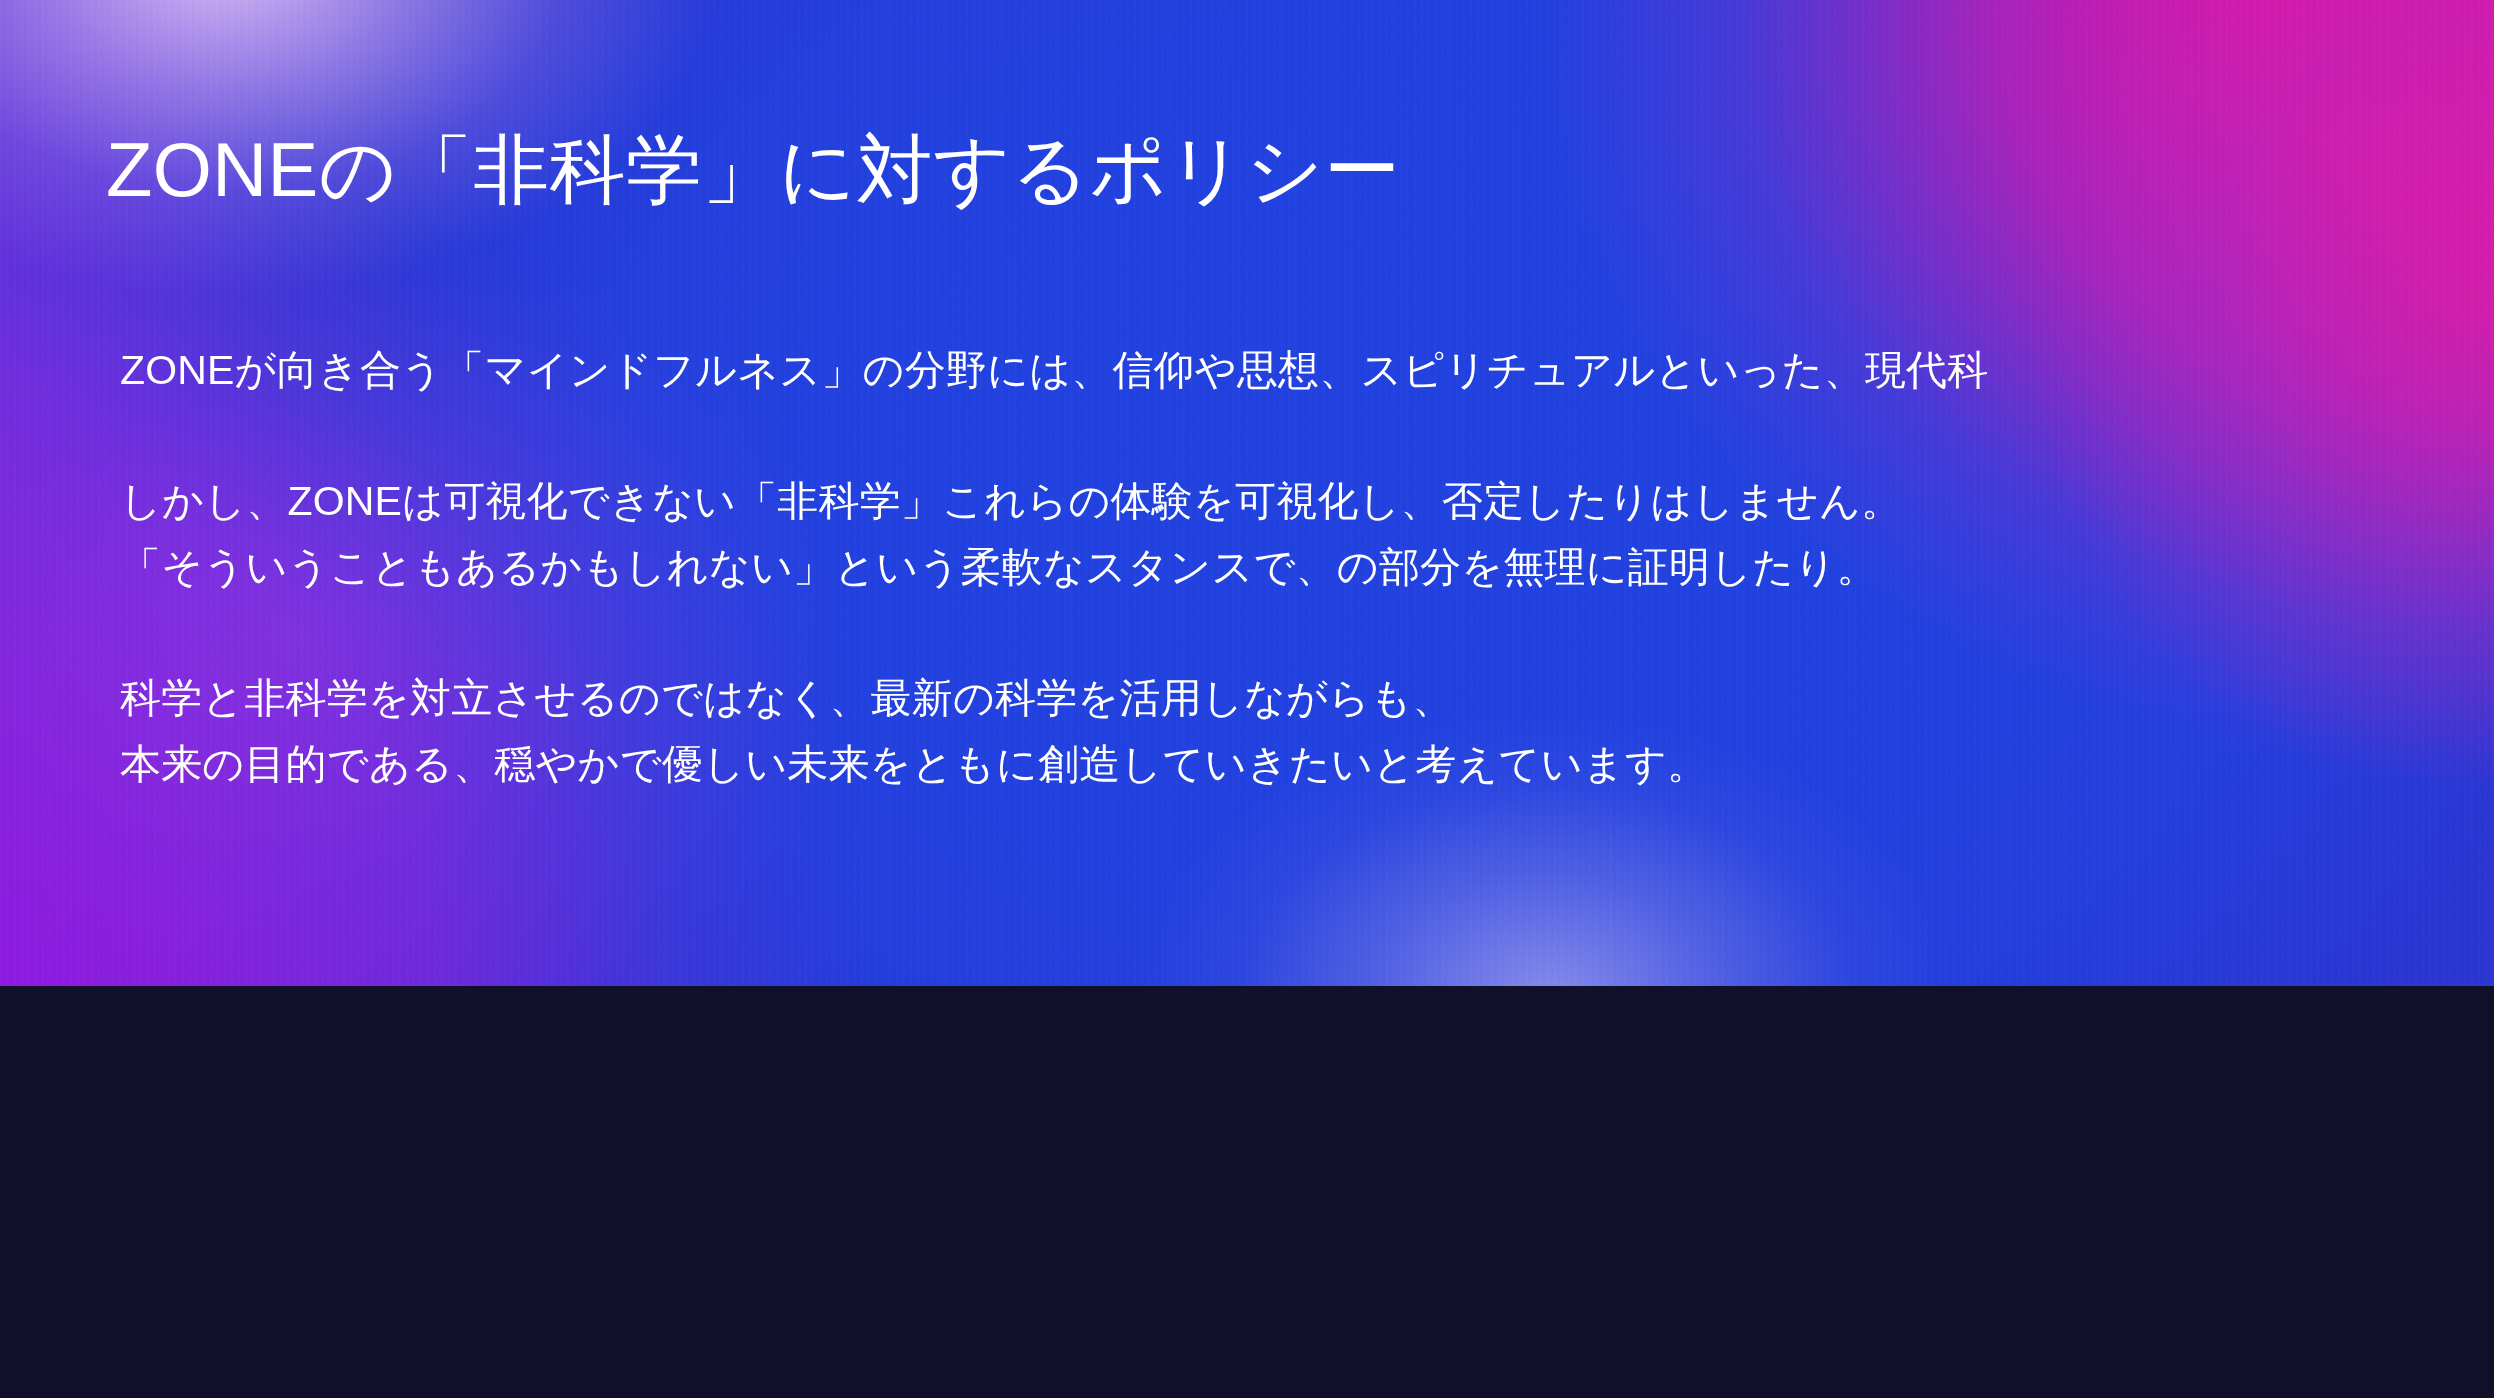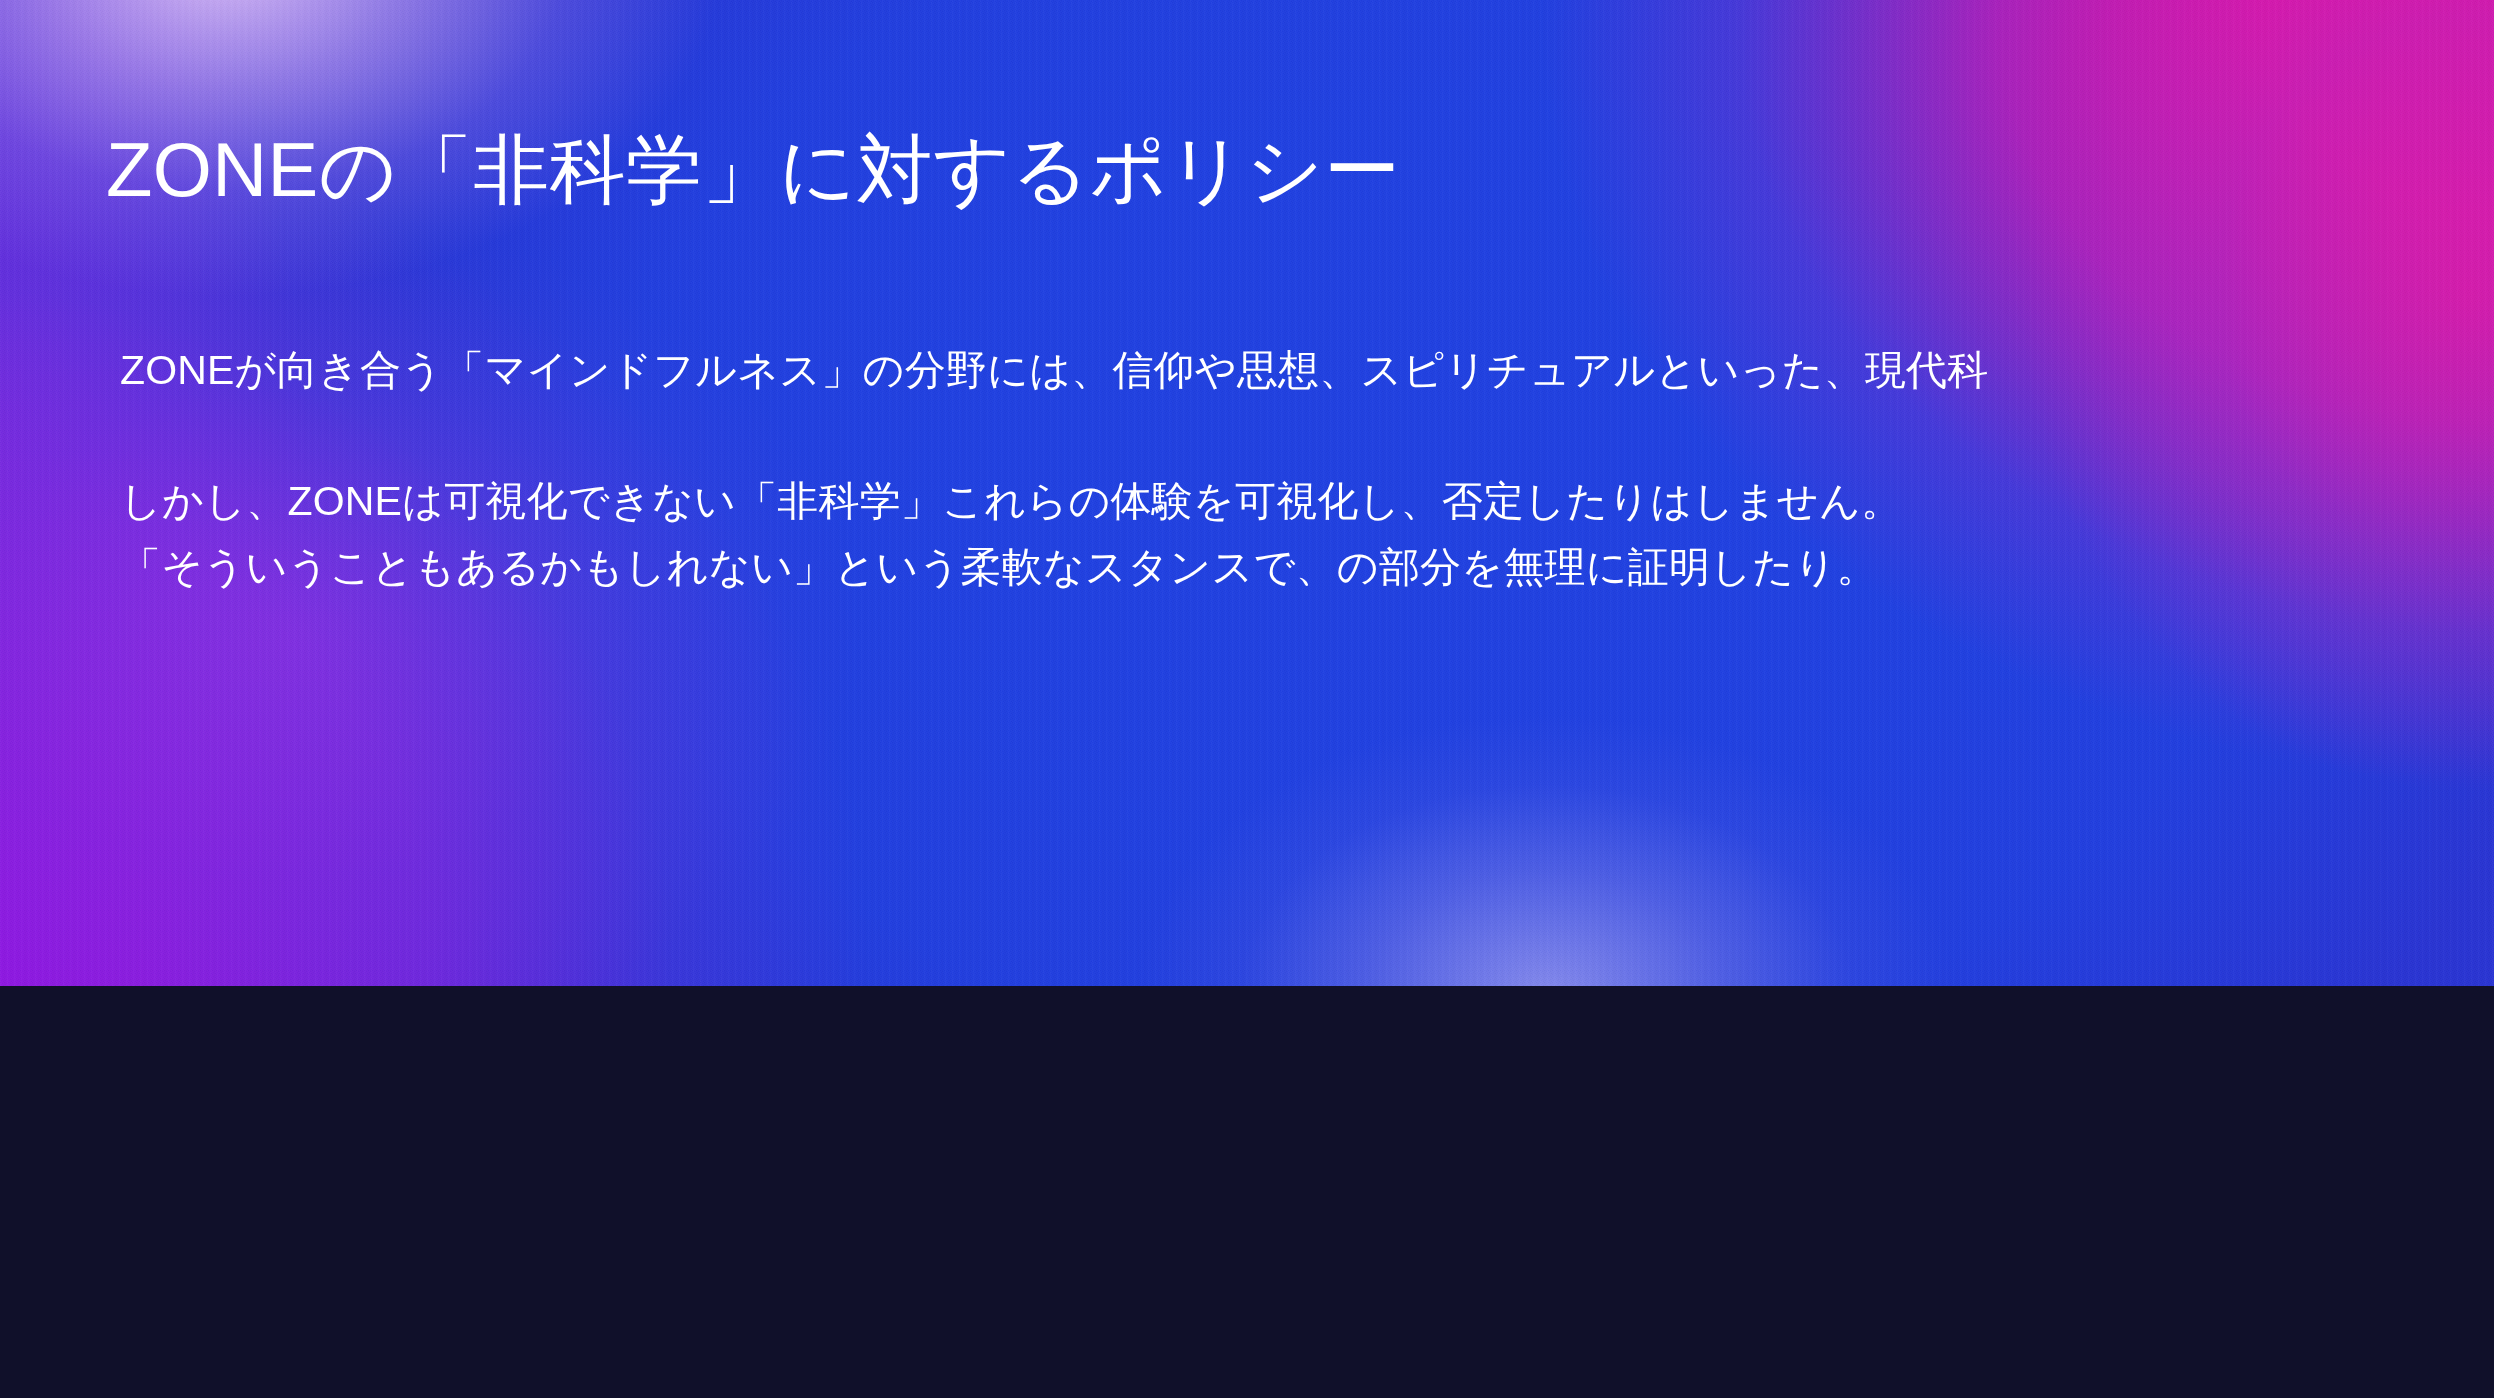--- a/index.html
+++ b/index.html
@@ -191,17 +191,19 @@
 
       <p class="para">
       </p>
 
       <p class="para">
         <span class="para-line">しかし、ZONEは可視化できない「非科学」これらの体験を可視化し、否定したりはしません。</span>
         <span class="para-line">「そういうこともあるかもしれない」という柔軟なスタンスで、の部分を無理に証明したり。</span>
       </p>
 
       <p class="para">
+        <span class="para-line">科学と非科学を対立させるのではなく、最新の科学を活用しながらも、</span>
+        <span class="para-line">本来の目的である、穏やかで優しい未来をともに創造していきたいと考えています。</span>
       </p>
 
     </div>
   </div>
 </div>
 
 </body></html>

